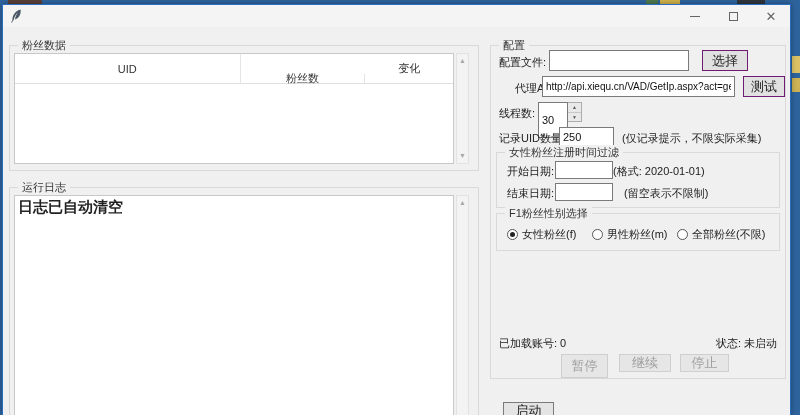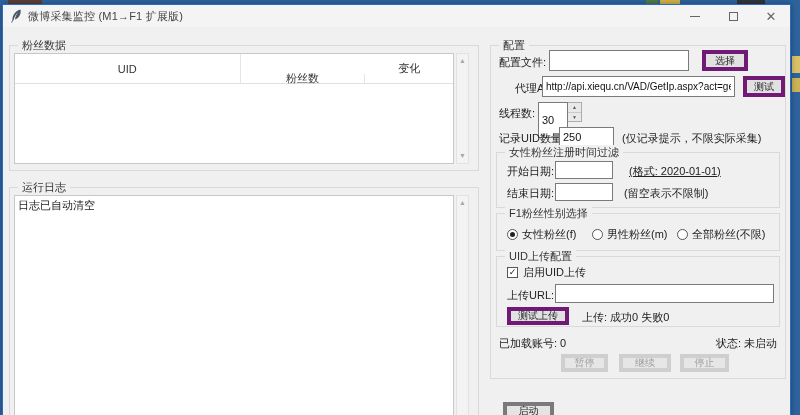--- a/index.html
+++ b/index.html
@@ -29,28 +29,28 @@
 
   
   .whitebox { position:absolute; background:#fff; border:1px solid #c8c8c8; }
   .thead { display:flex; height:30px; border-bottom:1px solid #e0e0e0; background:#fff; }
   .th { display:flex; align-items:center; justify-content:center; font-size:11px; color:#333; border-right:1px solid #e4e4e4; }
   .th:last-child { border-right:none; }
   .vscroll { position:absolute; width:13px; background:#f3f3f3; border:1px solid #e2e2e2;
              display:flex; flex-direction:column; justify-content:space-between; align-items:center; }
   .scr-arrow { font-size:7px; color:#a9a9a9; line-height:10px; padding:2px 0; }
 
-  .logtext { position:absolute; left:3px; top:2px; font-size:11px; color:#222; }
+  .logtext { position:absolute; left:3px; top:2px; font-size:15px; color:#222;font-weight:bold; }
 
   
   .flabel { position:absolute; font-size:11px; color:#222; white-space:nowrap; }
   .hint   { position:absolute; font-size:11px; color:#222; white-space:nowrap; }
   .tinput { position:absolute; border:1px solid #7a7a7a; background:#fff; font-size:11px;
             padding:0 3px; font-family:"Liberation Sans","DejaVu Sans",sans-serif; color:#111; }
-  .btn { position:absolute; background:#e1e1e1; border:4px solid #701a75; font-size:10px; color:#222;
+  .btn { position:absolute; background:#e1e1e1; border:1px solid #701a75; font-size:13px; color:#222;
          display:flex; align-items:center; justify-content:center; cursor:default; }
   .btn.primary { border-color:#7a7a7a; background:#e4e4e4; }
   .btn.disabled { background:#e6e6e6; border-color:#cfcfcf; color:#9e9e9e; }
 
   .spin-arrows { position:absolute; width:14px; height:20px; border:1px solid #adadad; border-left:none;
                  background:#e9e9e9; display:flex; flex-direction:column; }
   .spin-arrows span { flex:1; display:flex; align-items:center; justify-content:center; font-size:5px; color:#555; }
   .spin-arrows span:first-child { border-bottom:1px solid #c9c9c9; }
 
   .radio { position:absolute; display:flex; align-items:center; gap:4px; font-size:11px; color:#222; }
@@ -75,21 +75,20 @@
   <div class="desk-art" style="left:792px;top:56px;width:8px;height:17px;background:#dcc266;"></div>
   <div class="desk-art" style="left:792px;top:78px;width:8px;height:14px;background:#cdb355;"></div>
 
   <div class="window">
 
     <div class="titlebar">
       <svg class="app-icon" viewBox="0 0 12 14">
         <path d="M10.5 0.5 C7.5 1.2 4.8 3.2 3.4 6.2 C2.6 8 2.3 9.8 2.5 11.2 L3.6 10.9 C4.2 8.2 5.6 5.4 8.2 3.2 C6.4 5.6 5.3 8 4.9 10.5 C7.3 9.8 9.2 8 10.1 5.4 C10.8 3.6 10.8 1.8 10.5 0.5 Z" fill="#4a5766"></path>
         <path d="M3.2 10.6 L1.6 13.6" stroke="#4a5766" stroke-width="0.9" fill="none"></path>
       </svg>
-      <span class="title-text">微博采集监控 (M1→F1 扩展版)</span>
       <div class="win-controls">
         <div class="wc min">
             <span></span>
           </div>
         <div class="wc max">
             <span></span>
           </div>
         <div class="wc close">✕</div>
       </div>
     </div>
@@ -141,21 +140,21 @@
         </div>
 
         <span class="flabel" style="left:8px;top:85px;">记录UID数量:</span>
         <input class="tinput" style="left: 68px; top: 81px; width: 55px; height: 20px;" value="250">
         <span class="hint" style="left:131px;top:85px;">(仅记录提示，不限实际采集)</span>
 
         <div class="group" style="left:5px;top:106px;width:284px;height:56px;">
           <span class="group-label">女性粉丝注册时间过滤</span>
           <span class="flabel" style="left:10px;top:11px;">开始日期:</span>
           <input class="tinput" style="left: 58px; top: 8px; width: 58px; height: 18px;" value="">
-          <span class="hint" style="left:132px;top:11px;text-decoration:underline;">(格式: 2020-01-01)</span>
+          <span class="hint" style="left:116px;top:11px;">(格式: 2020-01-01)</span>
           <span class="flabel" style="left:10px;top:33px;">结束日期:</span>
           <input class="tinput" style="left: 58px; top: 30px; width: 58px; height: 18px;" value="">
           <span class="hint" style="left:127px;top:33px;">(留空表示不限制)</span>
         </div>
 
         <div class="group" style="left:5px;top:167px;width:284px;height:38px;">
           <span class="group-label">F1粉丝性别选择</span>
           <label class="radio checked" style="left:10px;top:13px;text-align:right;">
             <span class="rdot"></span>
             <span>女性粉丝(f)</span>
@@ -163,36 +162,25 @@
           <label class="radio" style="left:95px;top:13px;">
             <span class="rdot"></span>
             <span>男性粉丝(m)</span>
           </label>
           <label class="radio" style="left:180px;top:13px;">
             <span class="rdot"></span>
             <span>全部粉丝(不限)</span>
           </label>
         </div>
 
-        <div class="group" style="left:5px;top:210px;width:284px;height:71px;">
-          <span class="group-label">UID上传配置</span>
-          <label class="checkbox" style="left:10px;top:8px;">
-            <span class="cbox">✓</span>
-            <span>启用UID上传</span>
-          </label>
-          <span class="flabel" style="left:10px;top:31px;">上传URL:</span>
-          <input class="tinput" style="left: 58px; top: 27px; width: 219px; height: 19px;" value="">
-          <div class="btn" style="left:10px;top:50px;width:62px;height:18px;">测试上传</div>
-          <span class="status-text" style="left:85px;top:53px;">上传: 成功0 失败0</span>
-        </div>
 
         <span class="status-text" style="left:8px;top:290px;">已加载账号: 0</span>
         <span class="status-text" style="right:8px;top:290px;">状态: 未启动</span>
 
         <div class="btn primary" style="left:12px;top:308px;width:51px;height:18px;margin-top:48px;">启动</div>
-        <div class="btn disabled" style="left:70px;top:308px;width:47px;height:18px;">暂停</div>
+        <div class="btn disabled" style="left:70px;top:308px;width:47px;height:24px;">暂停</div>
         <div class="btn disabled" style="left:128px;top:308px;width:52px;height:18px;">继续</div>
         <div class="btn disabled" style="left:189px;top:308px;width:49px;height:18px;">停止</div>
       </div>
 
     </div>
   </div>
 </div>
 
 </body></html>

